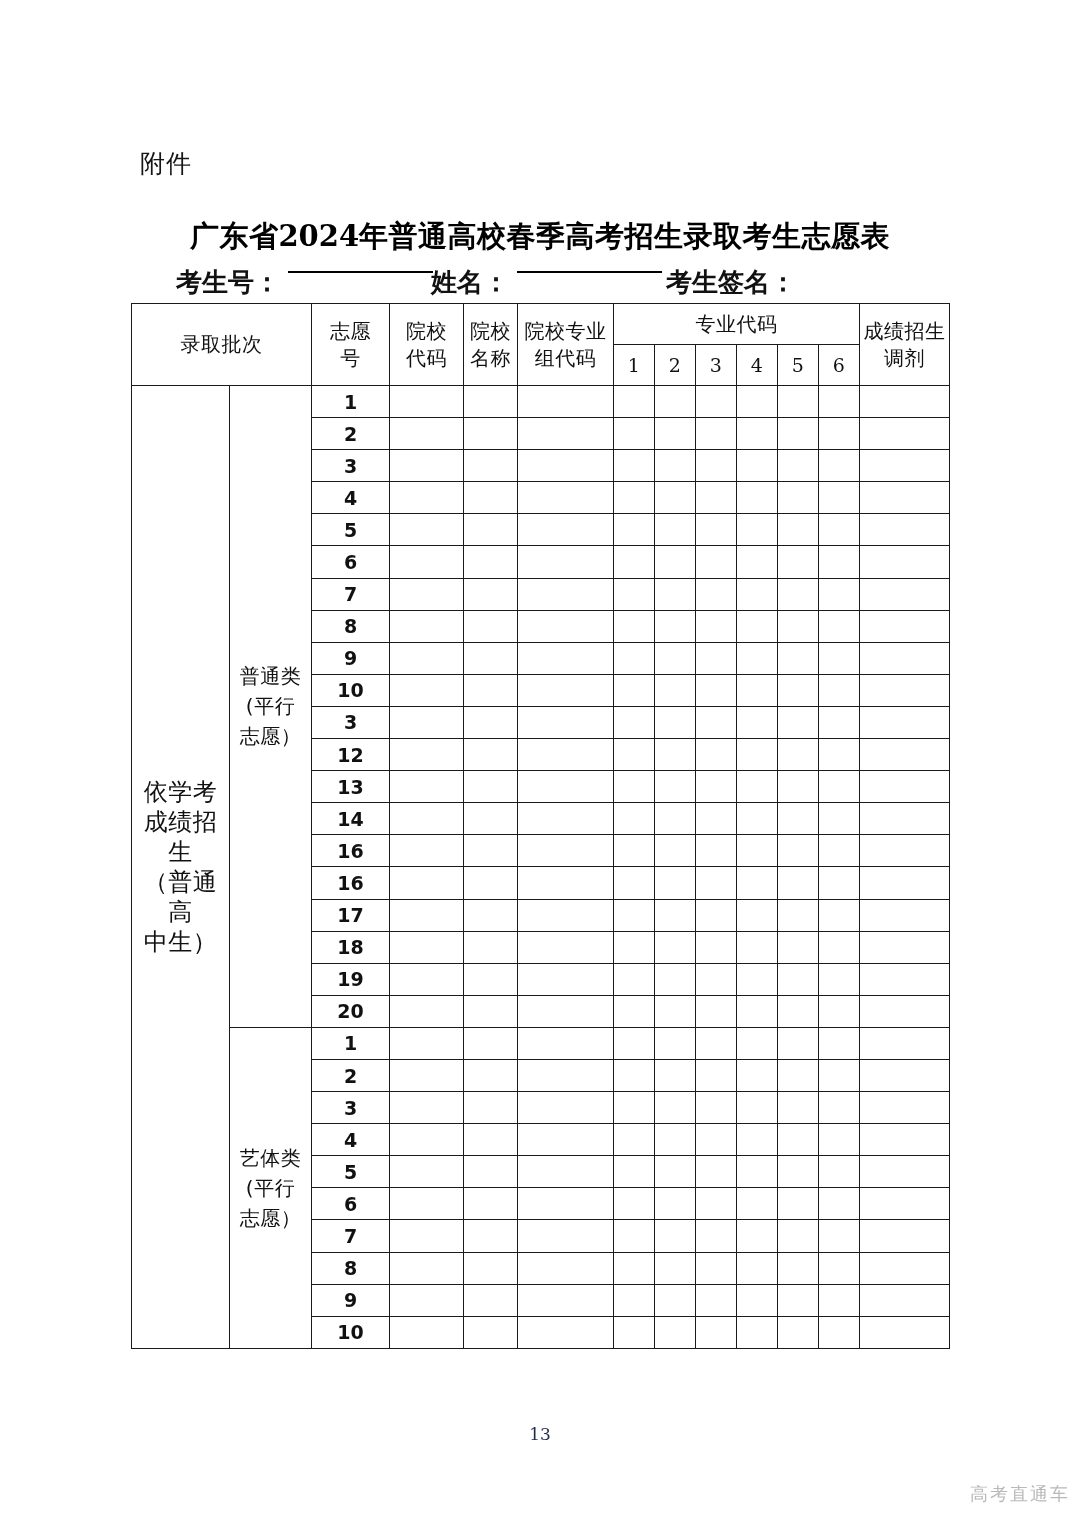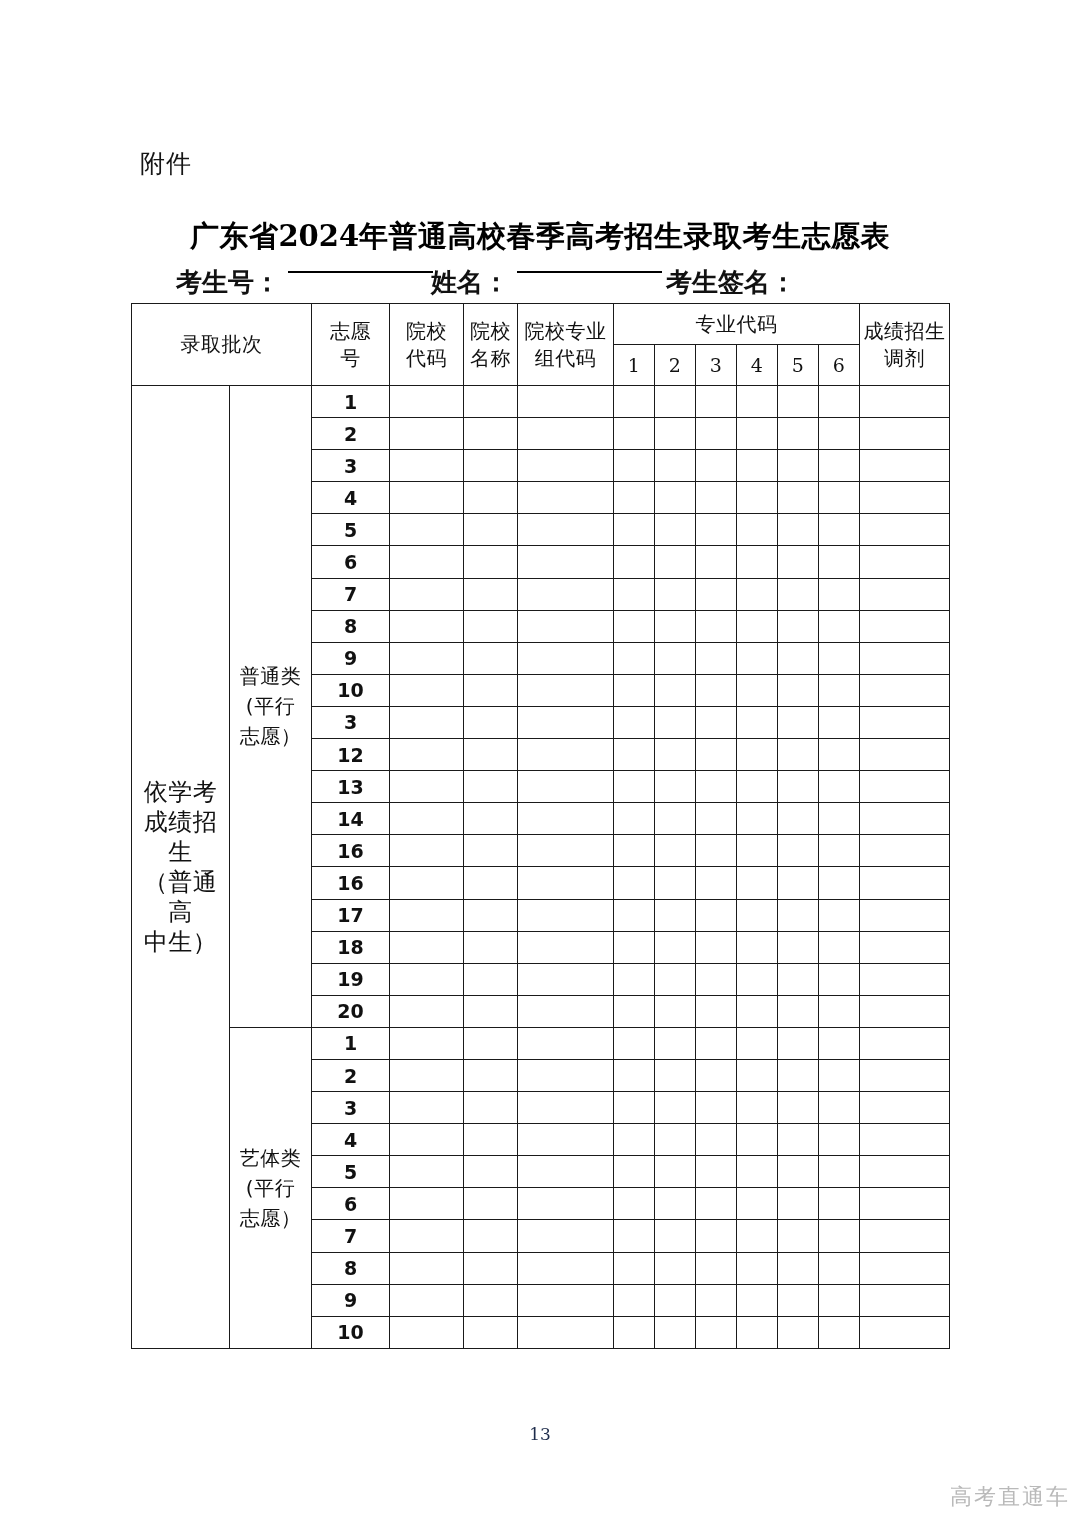--- a/index.html
+++ b/index.html
@@ -178,21 +178,21 @@
     font-family: "DejaVu Serif", "Liberation Serif", serif;
     font-size: 17px;
     color: #1d2b4a;
   }
 
   .watermark {
     position: absolute;
     right: 30px;
     top: 1470px;
     font-family: "DejaVu Sans", "Liberation Sans", sans-serif;
-    font-size: 22px;
+    font-size: 18px;
     letter-spacing: 2px;
     color: #b9b9b9;
     user-select: none;
   }
 </style>
 </head>
 <body>
 
 <div class="page">
 

